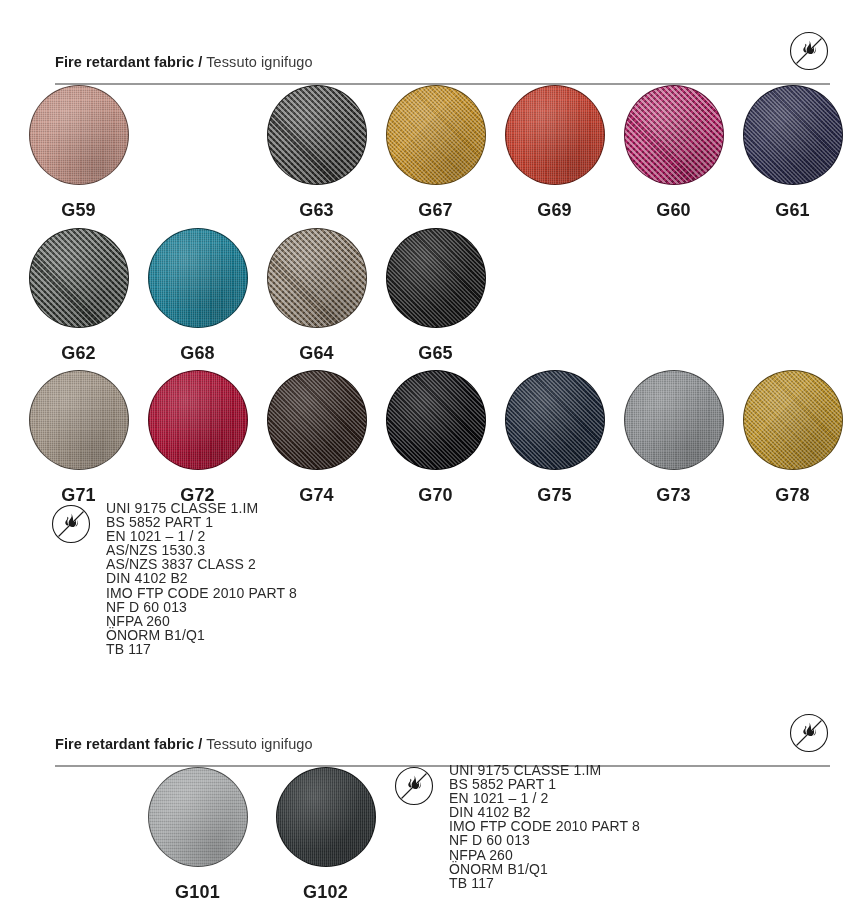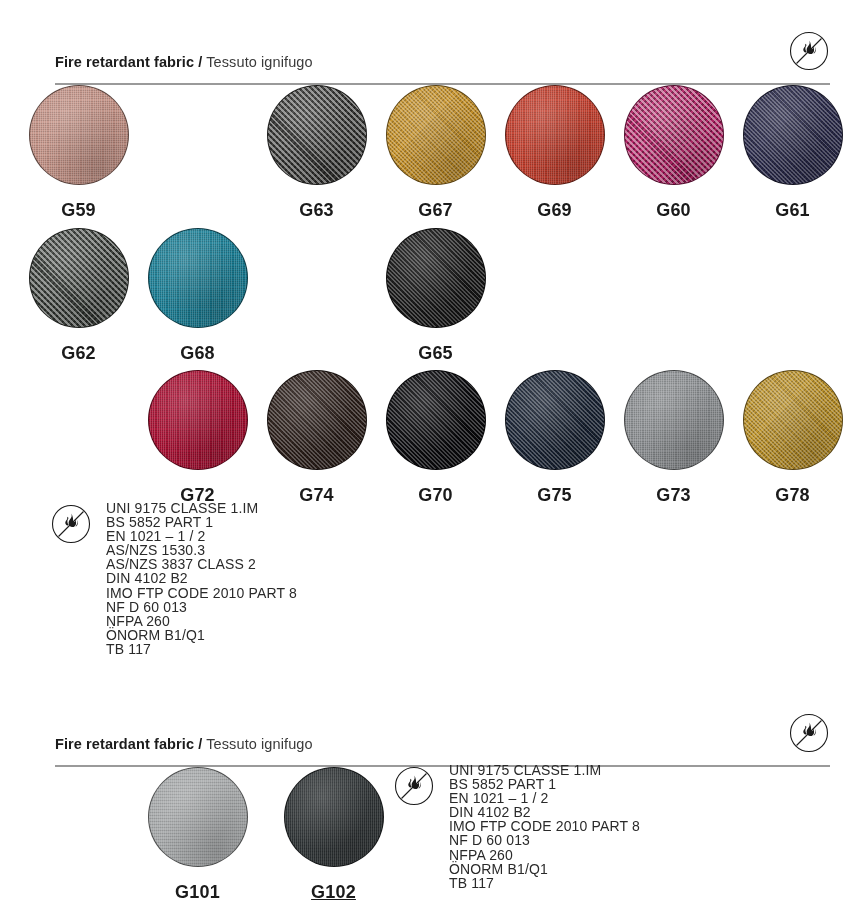--- a/index.html
+++ b/index.html
@@ -223,32 +223,50 @@
       </div>
       <div class="cell" style="left:146px;">
         <div class="swatch-wrap">
           <div class="swatch" style="background-color:#1c7f96;">
             <div class="weave fine"></div>
             <div class="shade"></div>
           </div>
         </div>
         <div class="slabel">G68</div>
       </div>
+      <div class="cell" style="left:265px;">
+        <div class="swatch-wrap">
+          <div class="swatch" style="background-color:#80715f;">
+            <div class="weave coarse"></div>
+            <div class="shade"></div>
+          </div>
+        </div>
+        <div class="slabel">G64</div>
+      </div>
       <div class="cell" style="left:384px;">
         <div class="swatch-wrap">
           <div class="swatch" style="background-color:#191919;">
             <div class="weave"></div>
             <div class="shade"></div>
           </div>
         </div>
         <div class="slabel">G65</div>
       </div>
     </div>
 
     <div class="srow" style="top:370px;">
+      <div class="cell" style="left:27px;">
+        <div class="swatch-wrap">
+          <div class="swatch" style="background-color:#a39688;">
+            <div class="weave fine"></div>
+            <div class="shade"></div>
+          </div>
+        </div>
+        <div class="slabel">G71</div>
+      </div>
       <div class="cell" style="left:146px;">
         <div class="swatch-wrap">
           <div class="swatch" style="background-color:#aa1134;">
             <div class="weave fine"></div>
             <div class="shade"></div>
           </div>
         </div>
         <div class="slabel">G72</div>
       </div>
       <div class="cell" style="left:265px;">
@@ -352,21 +370,21 @@
     <div class="srow" style="top:767px;">
       <div class="cell" style="left:146px;">
         <div class="swatch-wrap">
           <div class="swatch" style="background-color:#a8abac;">
             <div class="weave linen"></div>
             <div class="shade"></div>
           </div>
         </div>
         <div class="slabel">G101</div>
       </div>
-      <div class="cell" style="left:282px;text-decoration:underline;">
+      <div class="cell" style="left:274px;">
         <div class="swatch-wrap">
           <div class="swatch" style="background-color:#2f3436;">
             <div class="weave linen"></div>
             <div class="shade"></div>
           </div>
         </div>
         <div class="slabel">G102</div>
       </div>
     </div>
   </div>

